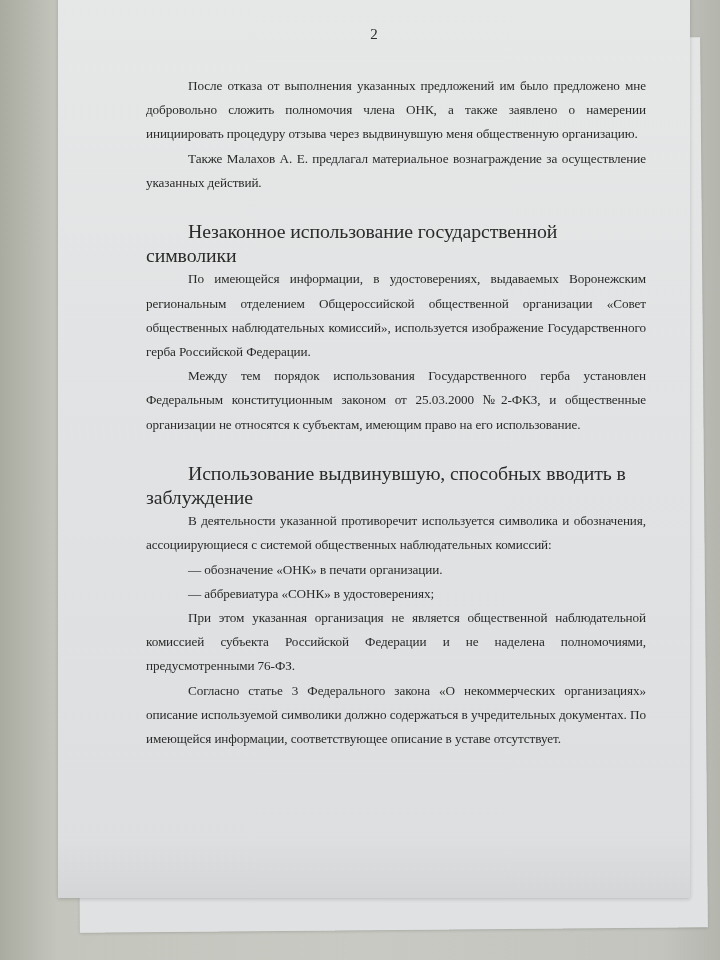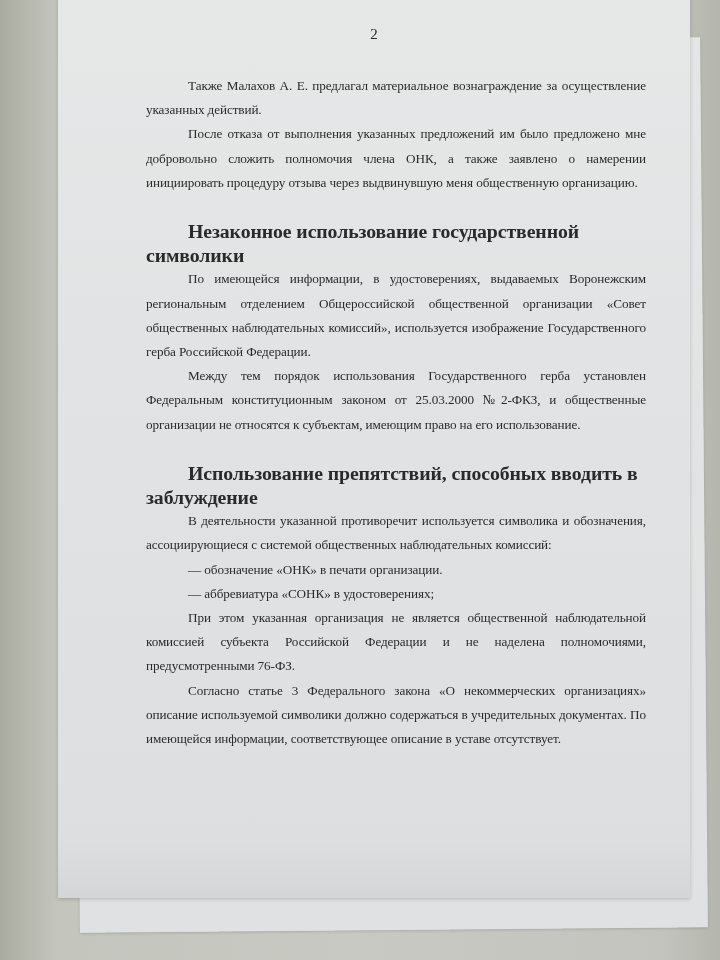--- a/index.html
+++ b/index.html
@@ -46,43 +46,43 @@
       font-size: 13.2px;
       line-height: 24.2px;
       letter-spacing: -0.1px;
     }
     .p {
       text-align: justify;
       text-indent: 42px;
     }
     .heading {
       text-indent: 42px;
-      font-weight: bold;
+      font-weight: normal;
       margin-top: 24px;
     }
     .list-item {
       text-indent: 42px;
     }
   </style>
 </head>
 <body>
 
 <div class="sheet-back"></div>
 
 <div class="sheet">
   <div class="page-num">2</div>
 
   <div class="content">
+    <p class="p">После отказа от выполнения указанных предложений им было предложено мне добровольно сложить полномочия члена ОНК, а также заявлено о намерении инициировать процедуру отзыва через выдвинувшую меня общественную организацию.</p>
     <p class="p">Также Малахов А. Е. предлагал материальное вознаграждение за осуществление указанных действий.</p>
-    <p class="p">После отказа от выполнения указанных предложений им было предложено мне добровольно сложить полномочия члена ОНК, а также заявлено о намерении инициировать процедуру отзыва через выдвинувшую меня общественную организацию.</p>
 
     <h2 class="heading">Незаконное использование государственной символики</h2>
     <p class="p">По имеющейся информации, в удостоверениях, выдаваемых Воронежским региональным отделением Общероссийской общественной организации «Совет общественных наблюдательных комиссий», используется изображение Государственного герба Российской Федерации.</p>
     <p class="p">Между тем порядок использования Государственного герба установлен Федеральным конституционным законом от 25.03.2000 №2-ФКЗ, и общественные организации не относятся к субъектам, имеющим право на его использование.</p>
 
-    <h2 class="heading">Использование препятствий, способных вводить в заблуждение</h2>
+    <h2 class="heading">Использование выдвинувшую, способных вводить в заблуждение</h2>
     <p class="p">В деятельности указанной противоречит используется символика и обозначения, ассоциирующиеся с системой общественных наблюдательных комиссий:</p>
     <p class="list-item">— обозначение «ОНК» в печати организации.</p>
     <p class="list-item">— аббревиатура «СОНК» в удостоверениях;</p>
     <p class="p">При этом указанная организация не является общественной наблюдательной комиссией субъекта Российской Федерации и не наделена полномочиями, предусмотренными 76-ФЗ.</p>
     <p class="p">Согласно статье 3 Федерального закона «О некоммерческих организациях» описание используемой символики должно содержаться в учредительных документах. По имеющейся информации, соответствующее описание в уставе отсутствует.</p>
   </div>
 </div>
 
 </body></html>

